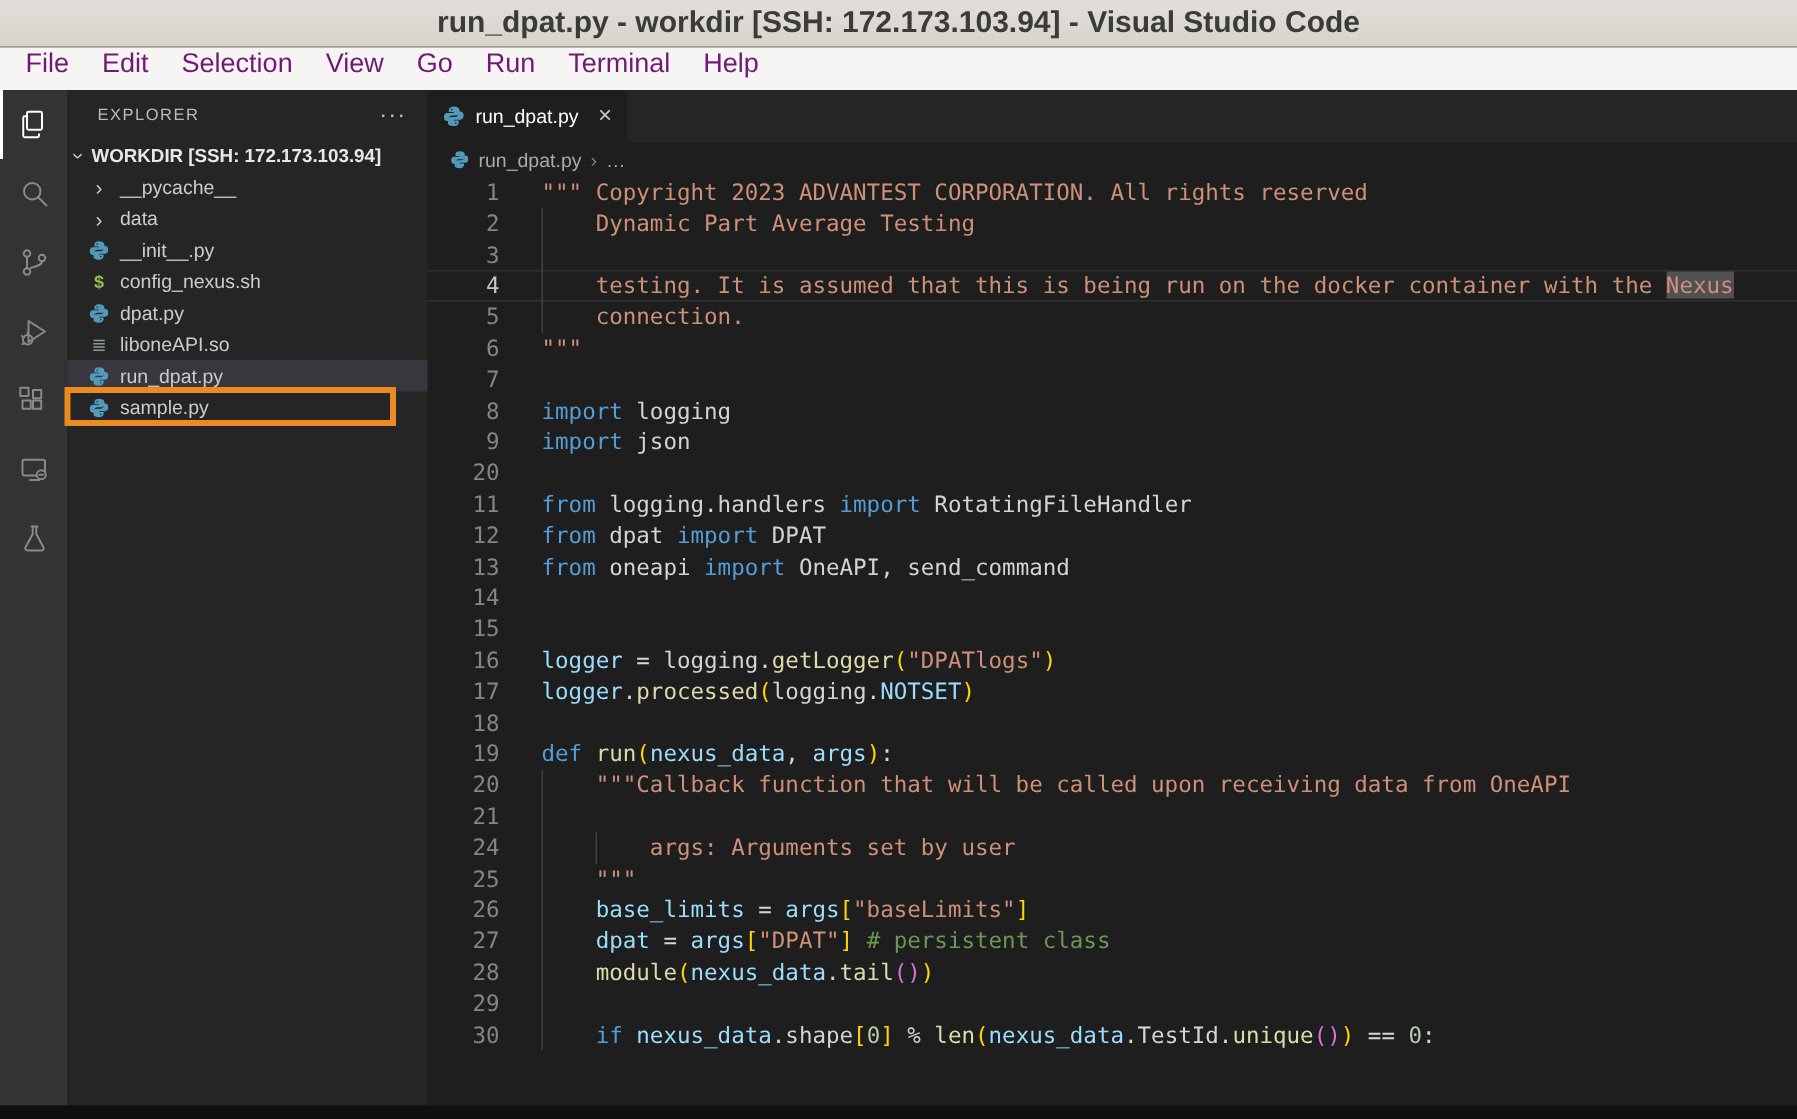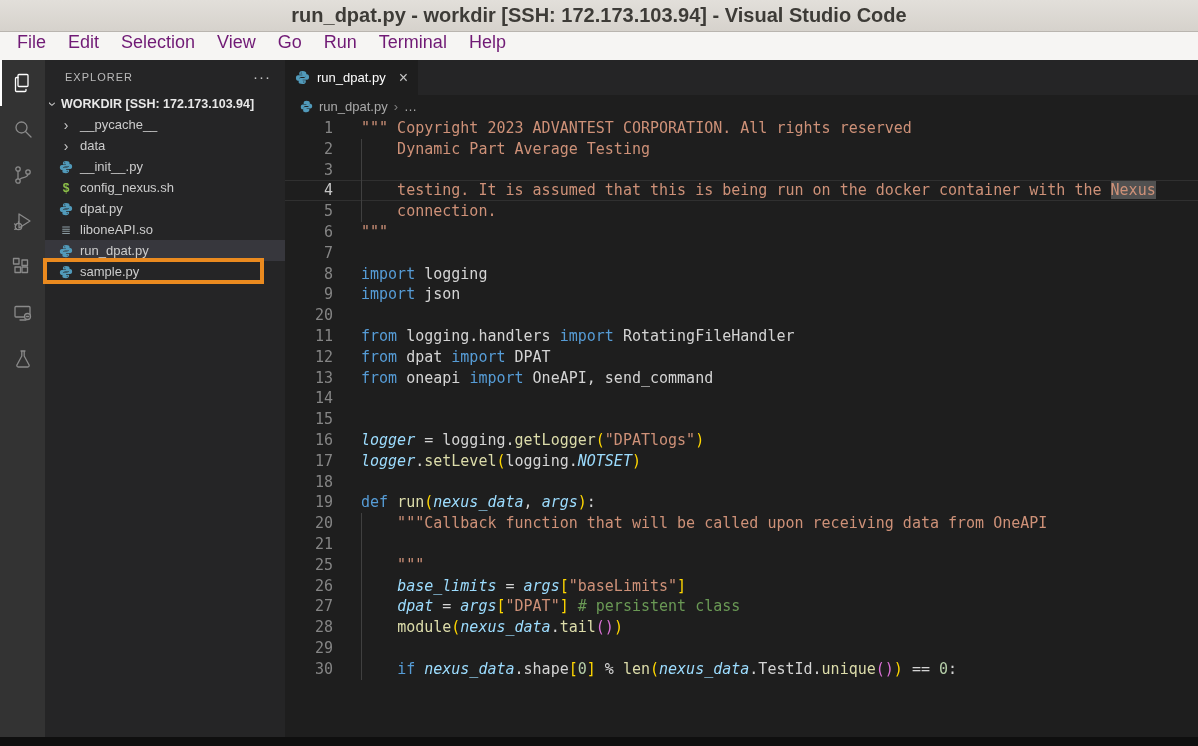--- a/index.html
+++ b/index.html
@@ -57,21 +57,21 @@
   .crumb-sep { color:#7f7f7f; }
 
   .code { flex:1; font-family:"DejaVu Sans Mono","Liberation Mono",monospace; font-size:15px; overflow:hidden; padding-top:1px; }
   .line { display:flex; height:20.8px; line-height:20.8px; white-space:pre; position:relative; }
   .line.cur { box-shadow: inset 0 1px 0 #303030, inset 0 -1px 0 #303030; }
   .gutter { width:48px; flex:none; text-align:right; color:#858585; }
   .line.cur .gutter { color:#c6c6c6; }
   .content { position:relative; padding-left:28px; flex:1; }
   .guide { position:absolute; top:0; bottom:0; width:1px; background:#404040; }
   .tok-s { color:var(--tok-s); } .tok-c { color:var(--tok-c); } .tok-k { color:var(--tok-k); }
-  .tok-f { color:var(--tok-f); } .tok-v { color:var(--tok-v);font-style:italic; } .tok-n { color:var(--tok-n); }
+  .tok-f { color:var(--tok-f); } .tok-v { color:var(--tok-v); } .tok-n { color:var(--tok-n); }
   .tok-p { color:var(--tok-p); } .tok-b1 { color:var(--tok-b1); } .tok-b2 { color:var(--tok-b2); }
   .tok-sh { color:var(--tok-s); background:var(--word-highlight); }
 </style>
 </head>
 <body>
 
 <div id="window">
 
   <div class="titlebar">
     <span>run_dpat.py - workdir [SSH: 172.173.103.94] - Visual Studio Code</span>
@@ -244,25 +244,26 @@
           <div class="line"><div class="gutter">7</div><div class="content"></div></div>
           <div class="line"><div class="gutter">8</div><div class="content"><span class="tok-k">import</span><span class="tok-p"> logging</span></div></div>
           <div class="line"><div class="gutter">9</div><div class="content"><span class="tok-k">import</span><span class="tok-p"> json</span></div></div>
           <div class="line"><div class="gutter">20</div><div class="content"></div></div>
           <div class="line"><div class="gutter">11</div><div class="content"><span class="tok-k">from</span><span class="tok-p"> logging.handlers </span><span class="tok-k">import</span><span class="tok-p"> RotatingFileHandler</span></div></div>
           <div class="line"><div class="gutter">12</div><div class="content"><span class="tok-k">from</span><span class="tok-p"> dpat </span><span class="tok-k">import</span><span class="tok-p"> DPAT</span></div></div>
           <div class="line"><div class="gutter">13</div><div class="content"><span class="tok-k">from</span><span class="tok-p"> oneapi </span><span class="tok-k">import</span><span class="tok-p"> OneAPI, send_command</span></div></div>
           <div class="line"><div class="gutter">14</div><div class="content"></div></div>
           <div class="line"><div class="gutter">15</div><div class="content"></div></div>
           <div class="line"><div class="gutter">16</div><div class="content"><span class="tok-v">logger</span><span class="tok-p"> = logging.</span><span class="tok-f">getLogger</span><span class="tok-b1">(</span><span class="tok-s">"DPATlogs"</span><span class="tok-b1">)</span></div></div>
-          <div class="line"><div class="gutter">17</div><div class="content"><span class="tok-v">logger</span><span class="tok-p">.</span><span class="tok-f">setLevel</span><span class="tok-b1">(</span><span class="tok-p">logging.</span><span class="tok-v">NOTSET</span><span class="tok-b1">)</span></div></div>
+          <div class="line"><div class="gutter">17</div><div class="content"><span class="tok-v">logger</span><span class="tok-p">.</span><span class="tok-f">processed</span><span class="tok-b1">(</span><span class="tok-p">logging.</span><span class="tok-v">NOTSET</span><span class="tok-b1">)</span></div></div>
           <div class="line"><div class="gutter">18</div><div class="content"></div></div>
           <div class="line"><div class="gutter">19</div><div class="content"><span class="tok-k">def</span><span class="tok-p"> </span><span class="tok-f">run</span><span class="tok-b1">(</span><span class="tok-v">nexus_data</span><span class="tok-p">, </span><span class="tok-v">args</span><span class="tok-b1">)</span><span class="tok-p">:</span></div></div>
           <div class="line"><div class="gutter">20</div><div class="content"><div class="guide" style="left: 28px;"></div><span class="tok-s">    """Callback function that will be called upon receiving data from OneAPI</span></div></div>
           <div class="line"><div class="gutter">21</div><div class="content"><div class="guide" style="left: 28px;"></div></div></div>
+          <div class="line"><div class="gutter">24</div><div class="content"><div class="guide" style="left: 28px;"></div><div class="guide" style="left: 64.12px;"></div><span class="tok-s">        args: Arguments set by user</span></div></div>
           <div class="line"><div class="gutter">25</div><div class="content"><div class="guide" style="left: 28px;"></div><span class="tok-s">    """</span></div></div>
           <div class="line"><div class="gutter">26</div><div class="content"><div class="guide" style="left: 28px;"></div><span class="tok-p">    </span><span class="tok-v">base_limits</span><span class="tok-p"> = </span><span class="tok-v">args</span><span class="tok-b1">[</span><span class="tok-s">"baseLimits"</span><span class="tok-b1">]</span></div></div>
           <div class="line"><div class="gutter">27</div><div class="content"><div class="guide" style="left: 28px;"></div><span class="tok-p">    </span><span class="tok-v">dpat</span><span class="tok-p"> = </span><span class="tok-v">args</span><span class="tok-b1">[</span><span class="tok-s">"DPAT"</span><span class="tok-b1">]</span><span class="tok-p"> </span><span class="tok-c"># persistent class</span></div></div>
           <div class="line"><div class="gutter">28</div><div class="content"><div class="guide" style="left: 28px;"></div><span class="tok-p">    </span><span class="tok-f">module</span><span class="tok-b1">(</span><span class="tok-v">nexus_data</span><span class="tok-p">.</span><span class="tok-f">tail</span><span class="tok-b2">()</span><span class="tok-b1">)</span></div></div>
           <div class="line"><div class="gutter">29</div><div class="content"><div class="guide" style="left: 28px;"></div></div></div>
           <div class="line"><div class="gutter">30</div><div class="content"><div class="guide" style="left: 28px;"></div><span class="tok-p">    </span><span class="tok-k">if</span><span class="tok-p"> </span><span class="tok-v">nexus_data</span><span class="tok-p">.shape</span><span class="tok-b1">[</span><span class="tok-n">0</span><span class="tok-b1">]</span><span class="tok-p"> % </span><span class="tok-f">len</span><span class="tok-b1">(</span><span class="tok-v">nexus_data</span><span class="tok-p">.TestId.</span><span class="tok-f">unique</span><span class="tok-b2">()</span><span class="tok-b1">)</span><span class="tok-p"> == </span><span class="tok-n">0</span><span class="tok-p">:</span></div></div>
         </div>
     </div>
 
   </div>

